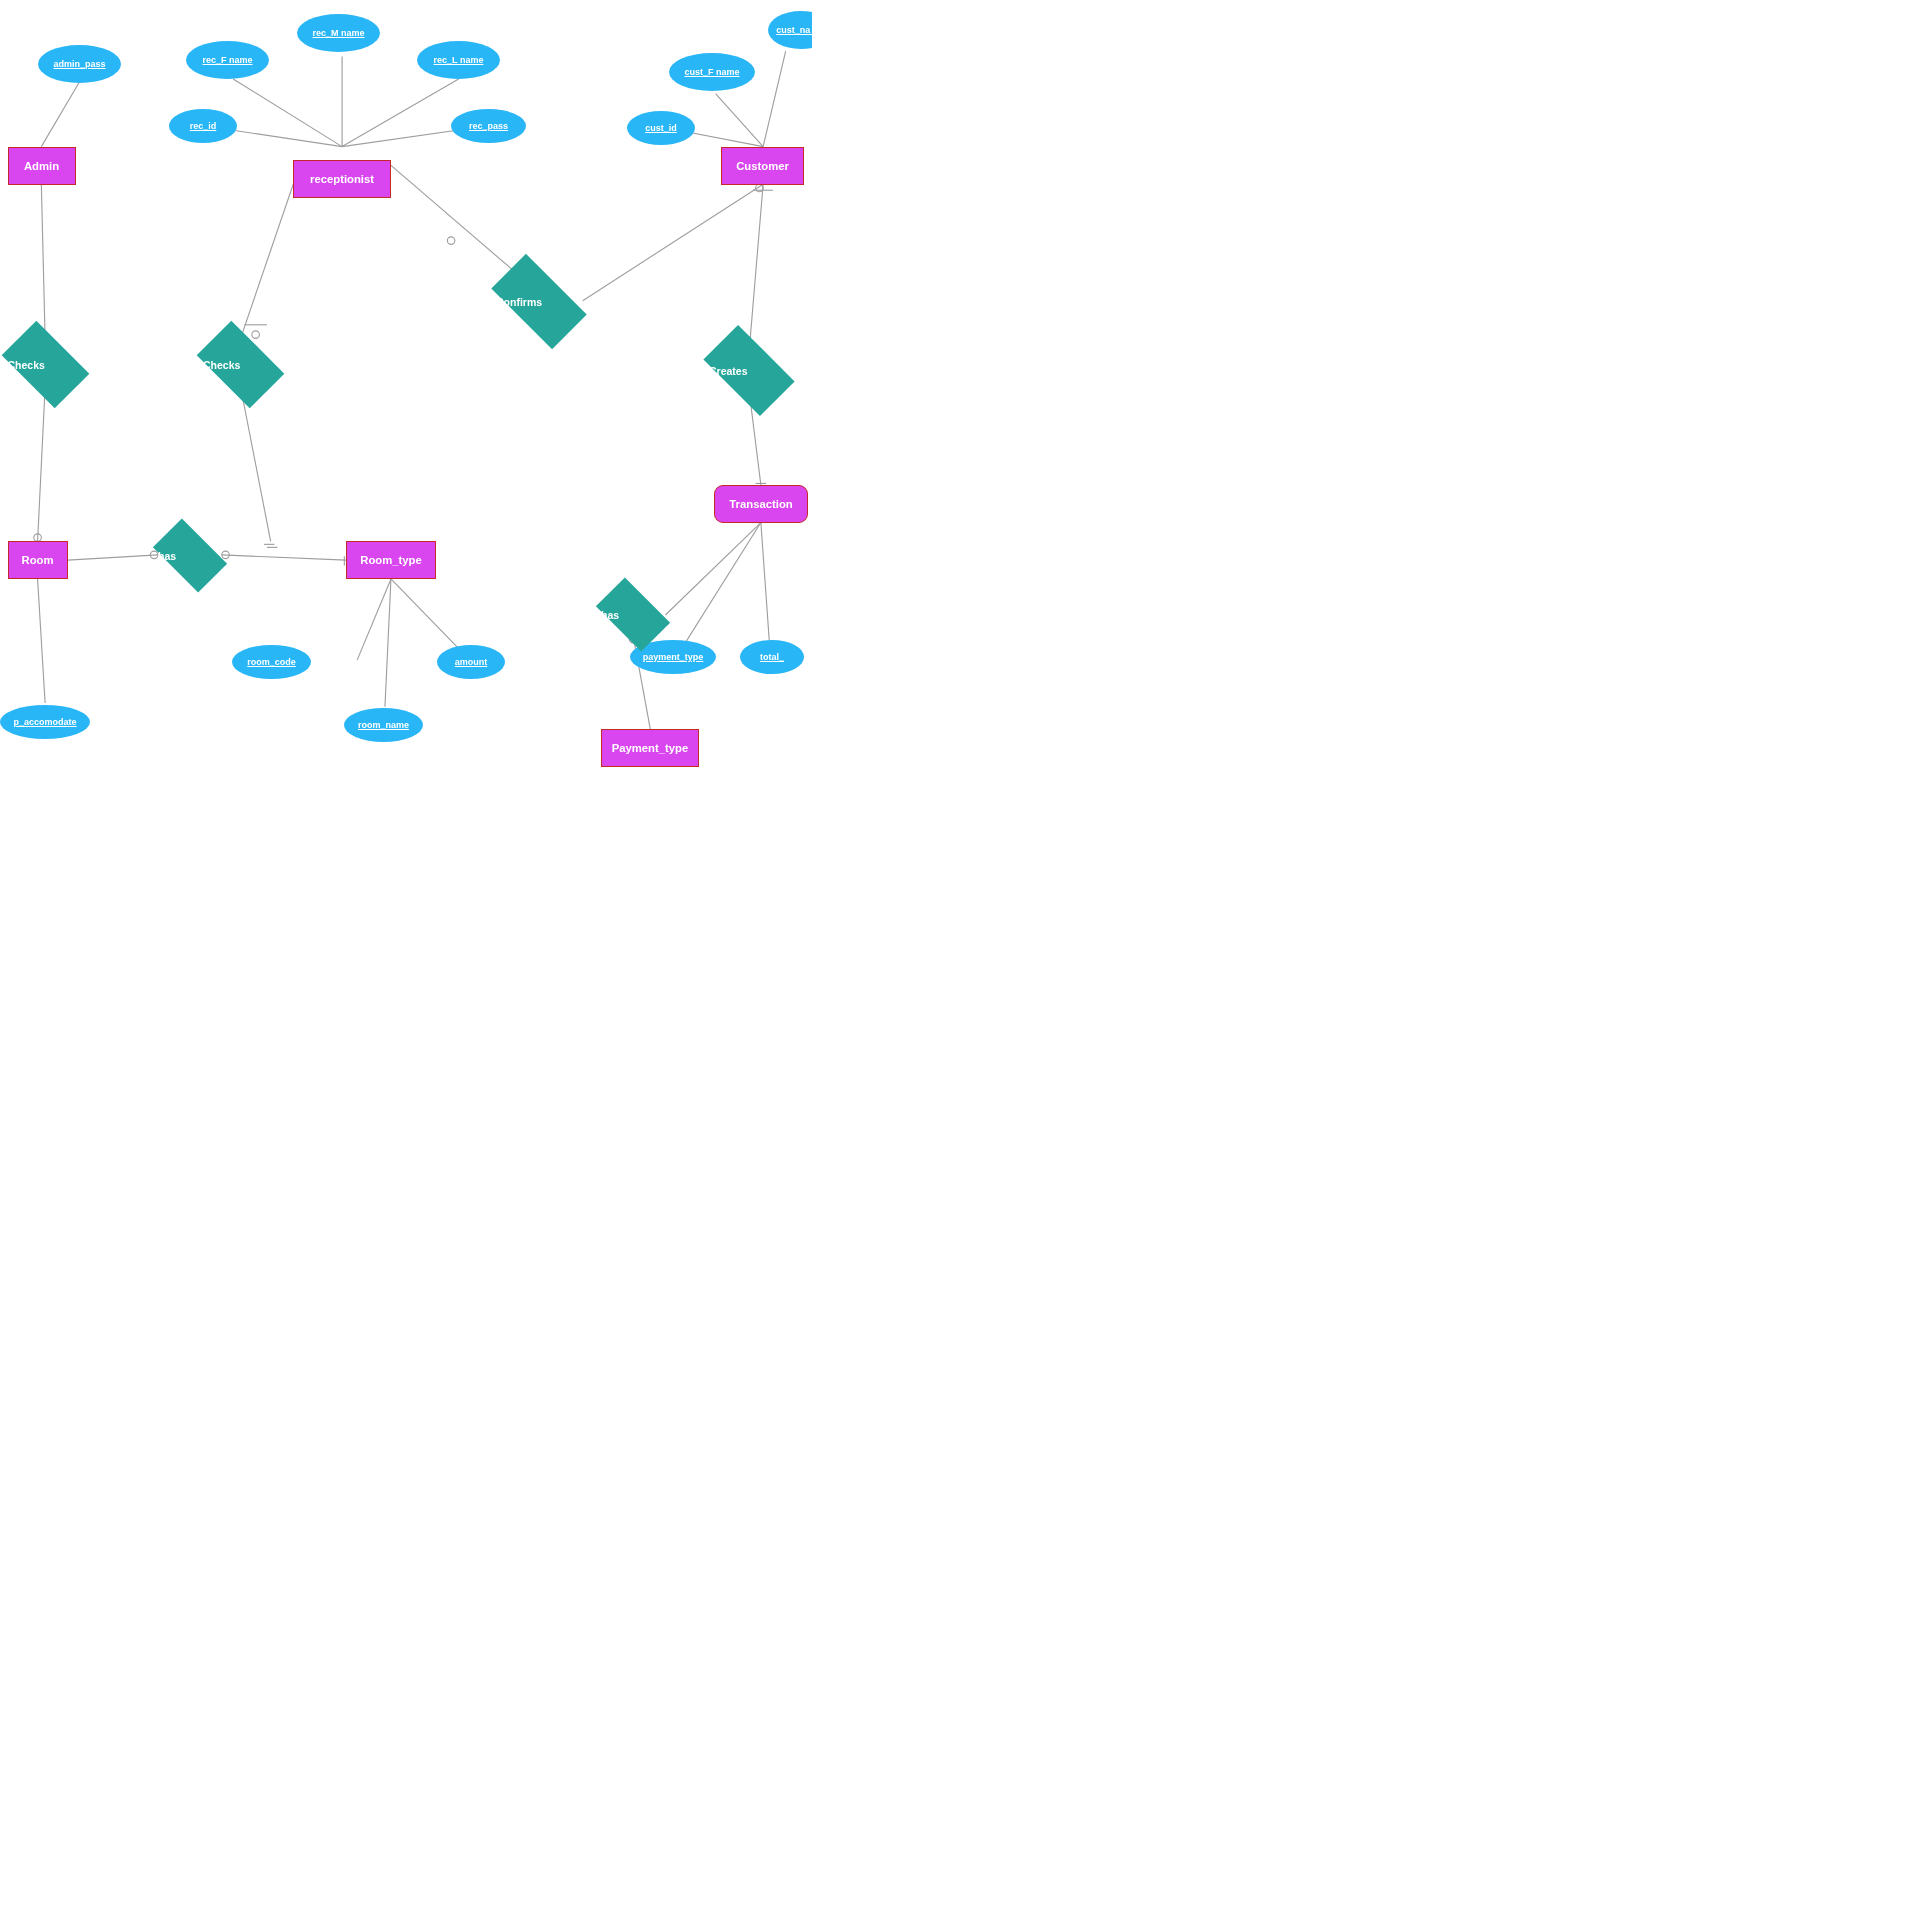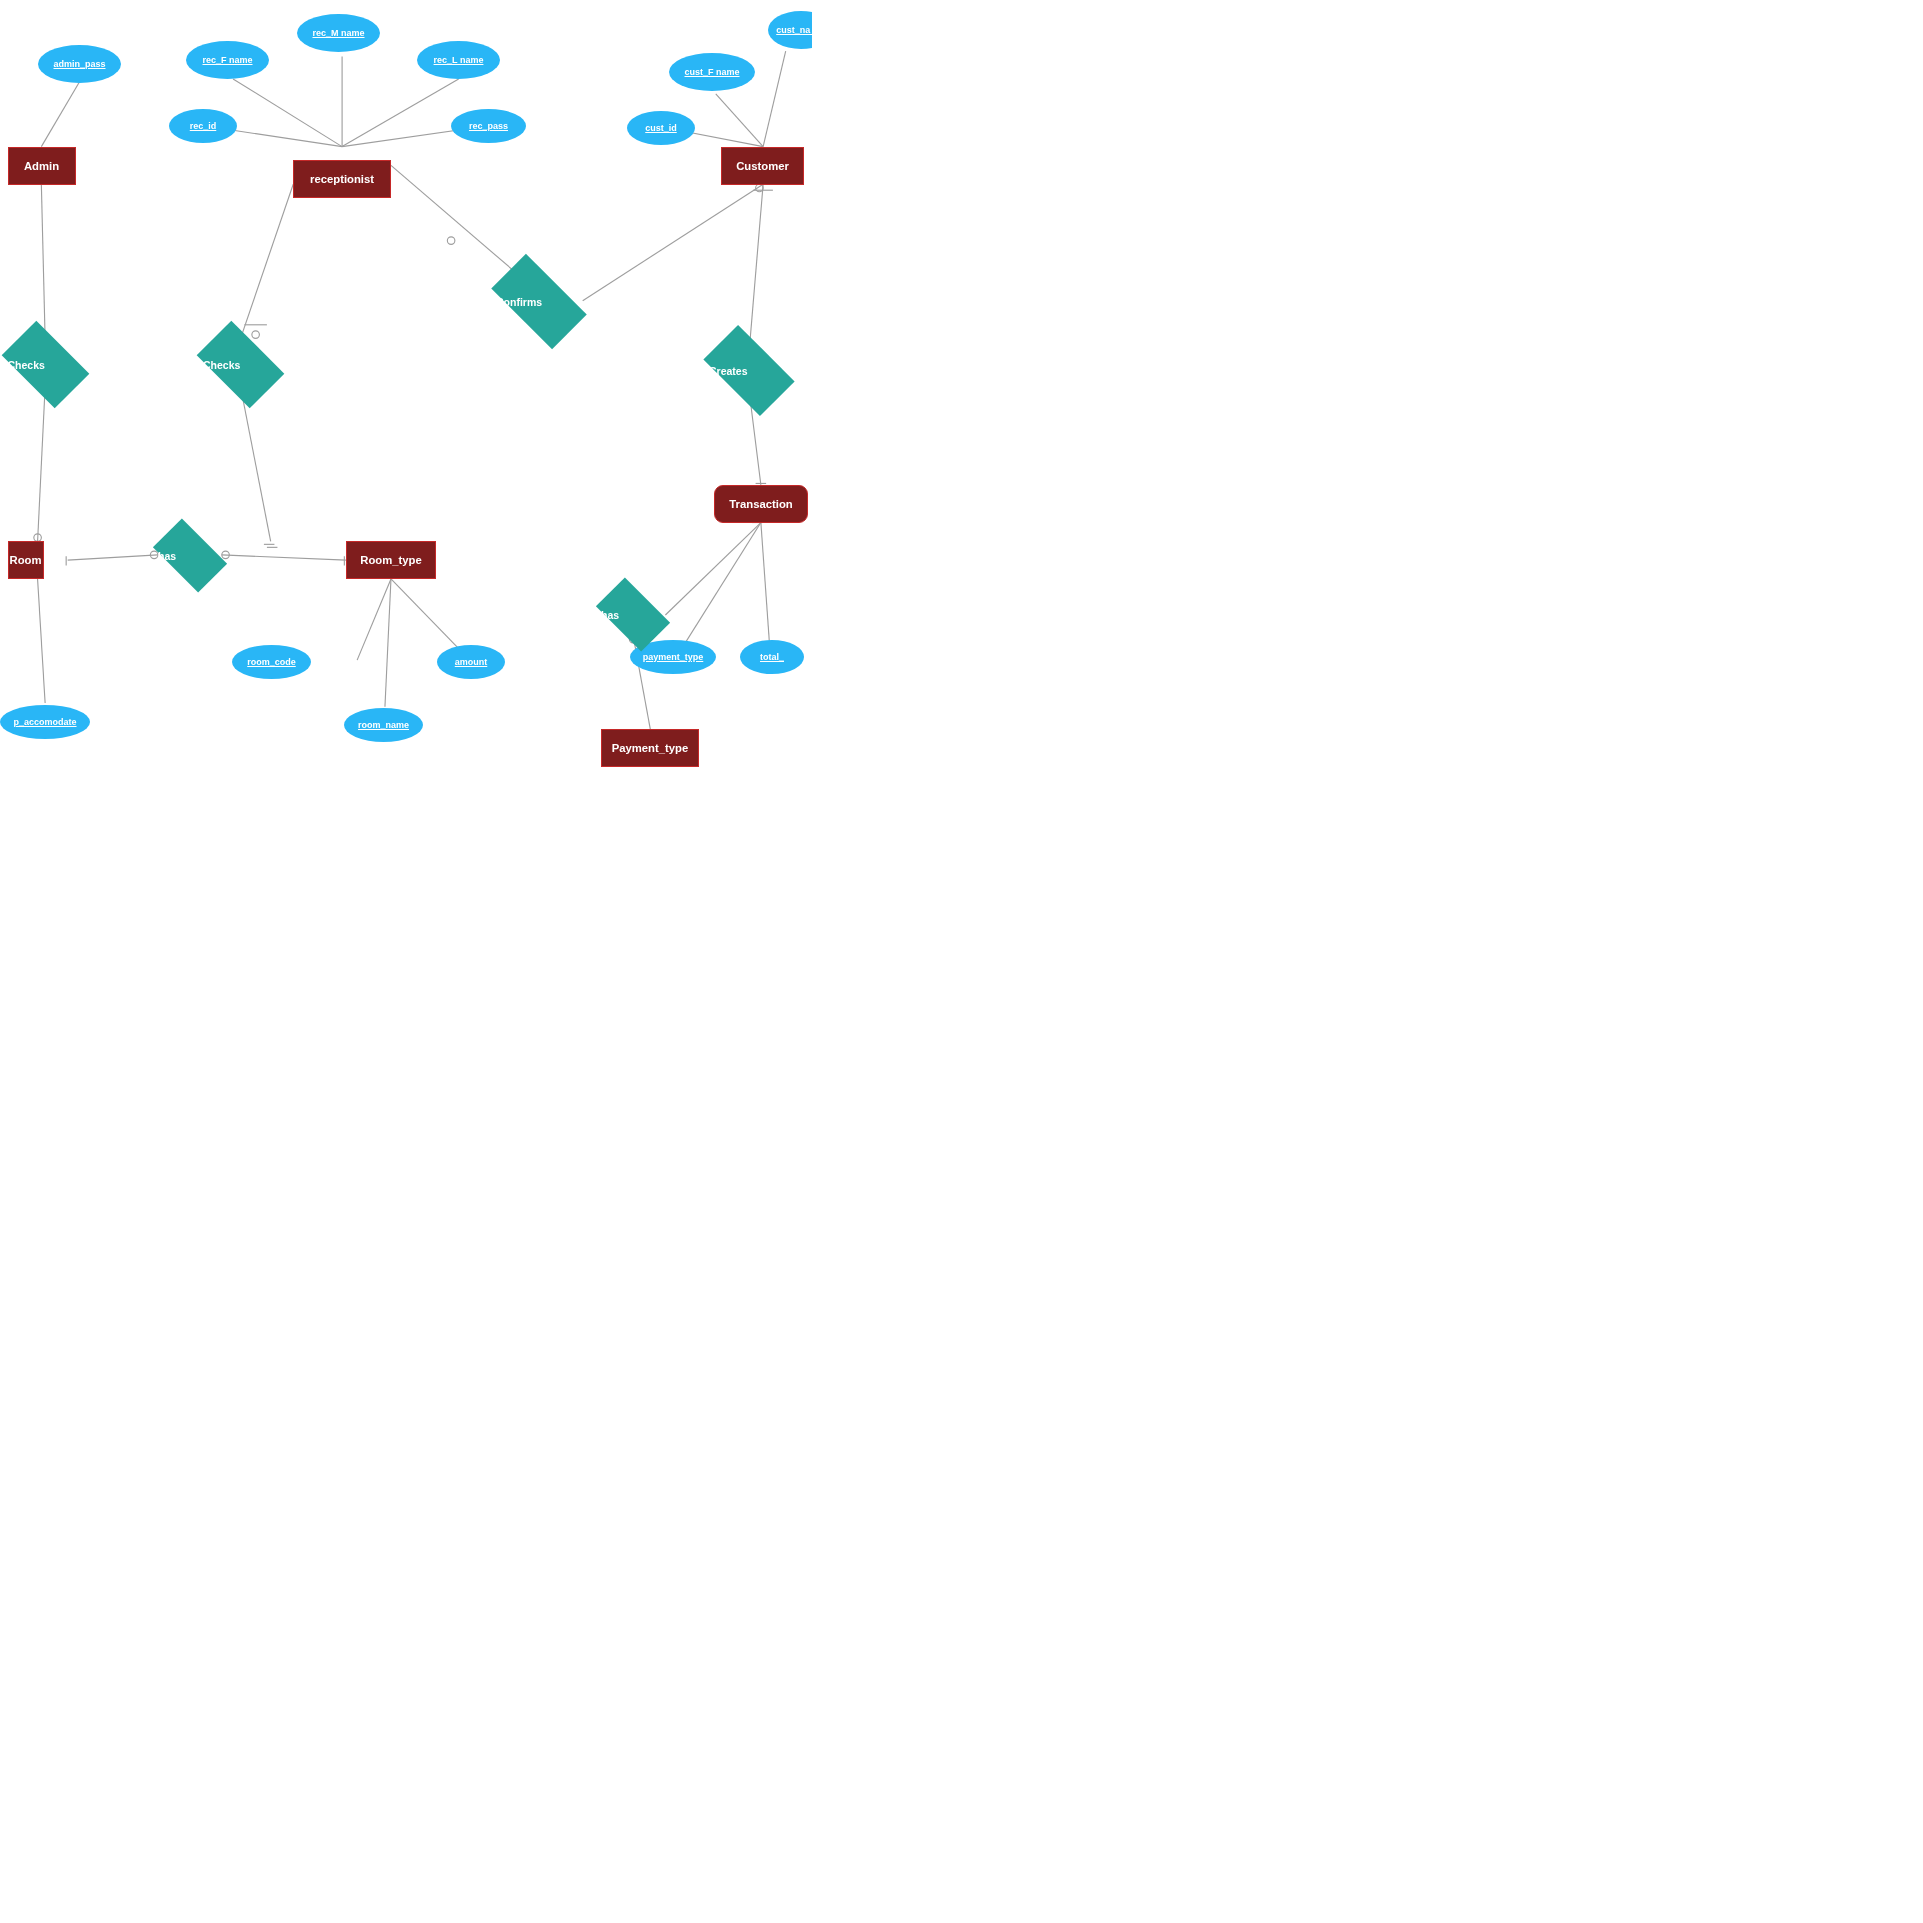--- a/index.html
+++ b/index.html
@@ -19,21 +19,21 @@
     svg.connections {
       position: absolute;
       top: 0; left: 0;
       width: 812px;
       height: 812px;
       pointer-events: none;
     }
     
     .entity {
       position: absolute;
-      background: #7f1d1d;
+      background: #d946ef;
       color: white;
       font-weight: bold;
       font-size: 11.3px;
       display: flex;
       align-items: center;
       justify-content: center;
       border: 1.5px solid #c62828;
       z-index: 10;
     }
     
@@ -155,21 +155,21 @@
   </div>
 
   <div class="entity" style="left:293px; top:160px; width:98px; height:38px;">
     <span>receptionist</span>
   </div>
 
   <div class="entity" style="left:721px; top:147px; width:83px; height:38px;">
     <span>Customer</span>
   </div>
 
-  <div class="entity" style="left:7.5px; top:541px; width:36px; height:38px;justify-content:center;">
+  <div class="entity" style="left:7.5px; top:541px; width:60px; height:38px;justify-content:center;">
     <span>Room</span>
   </div>
 
   <div class="entity" style="left:346px; top:541px; width:90px; height:38px;">
     <span>Room_type</span>
   </div>
 
   <div class="entity" style="left:714px; top:485px; width:94px; height:38px;border-radius:9px;">
     <span>Transaction</span>
   </div>

